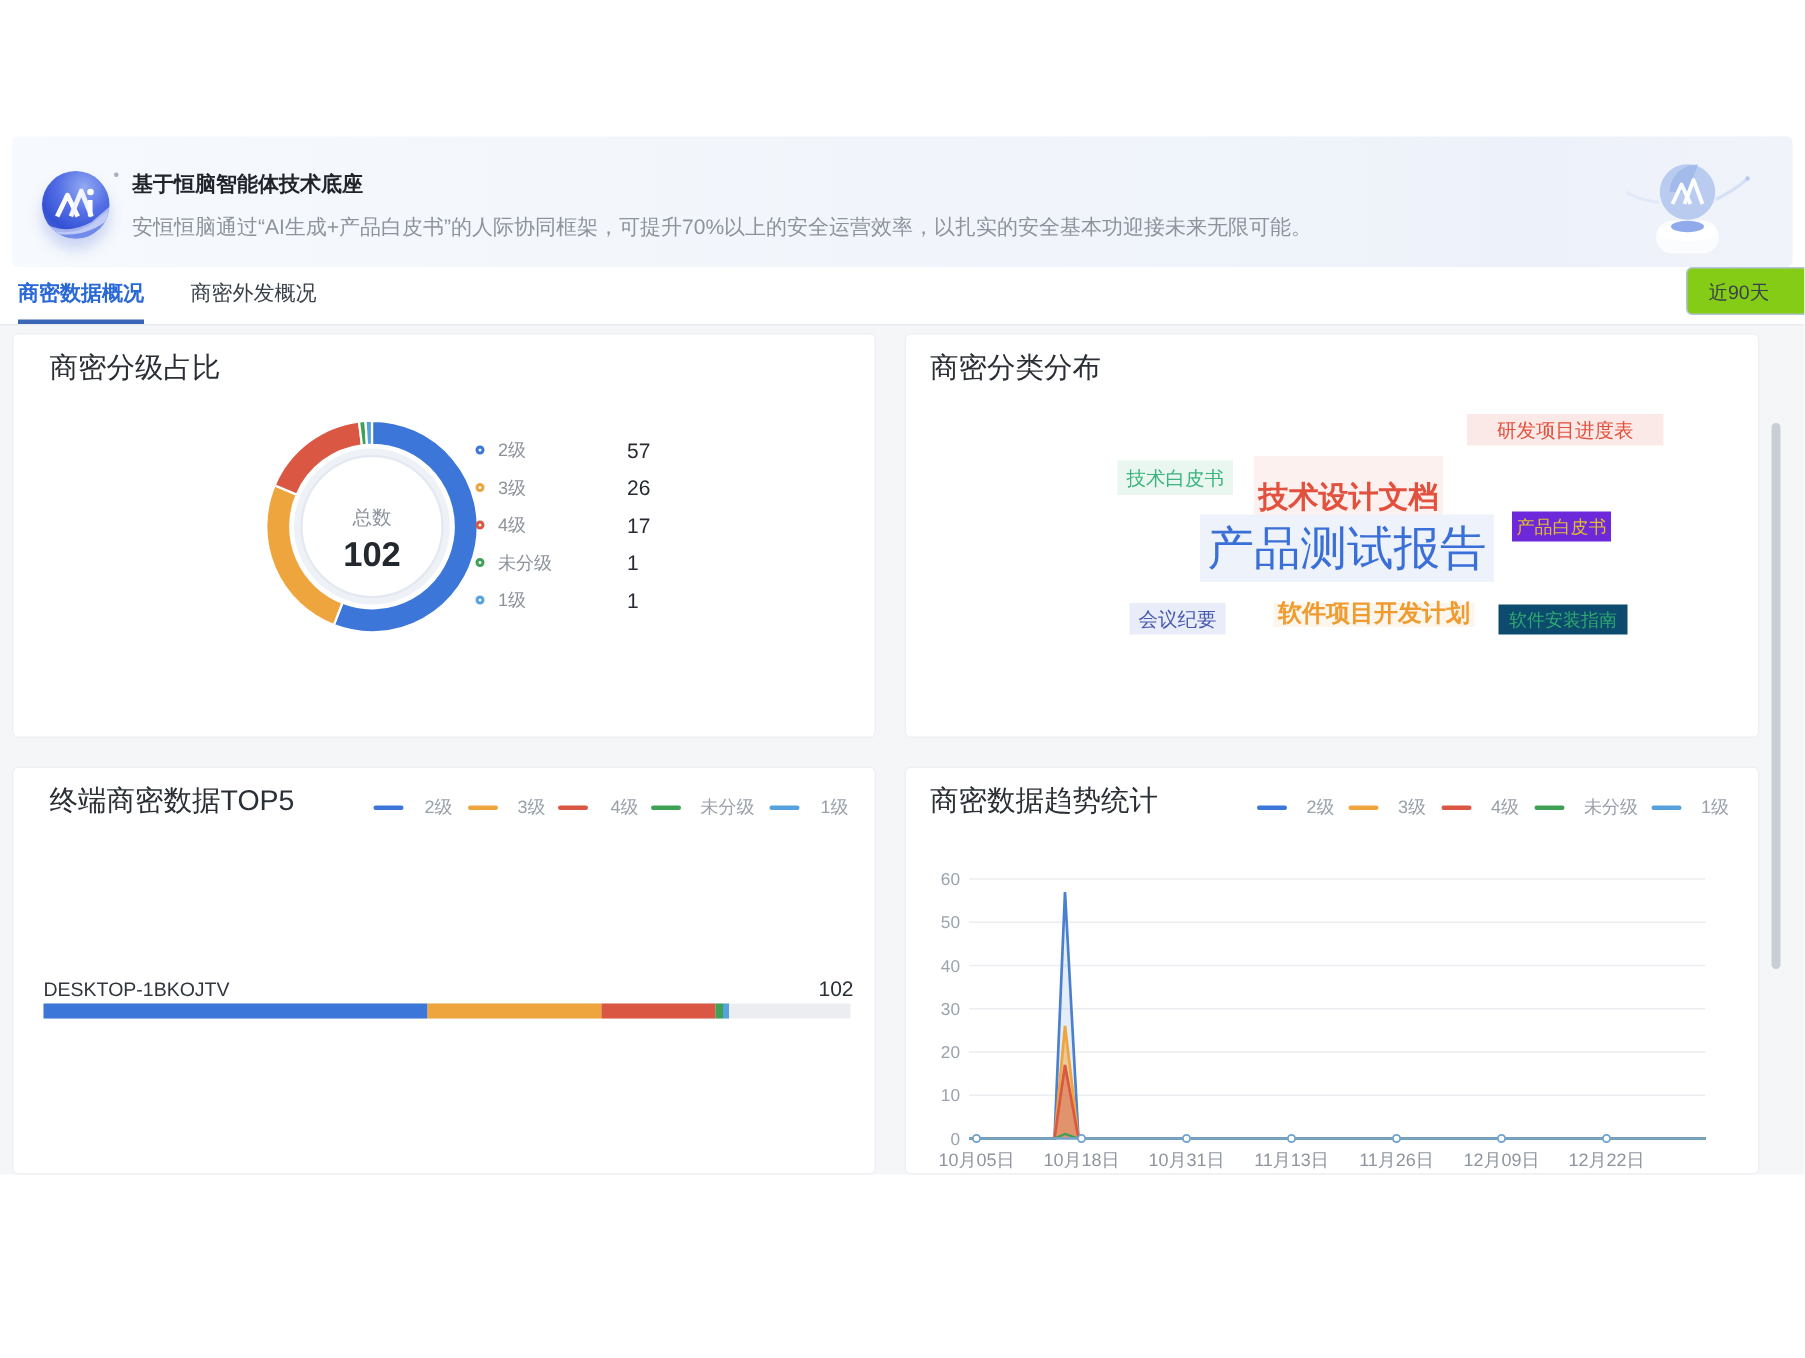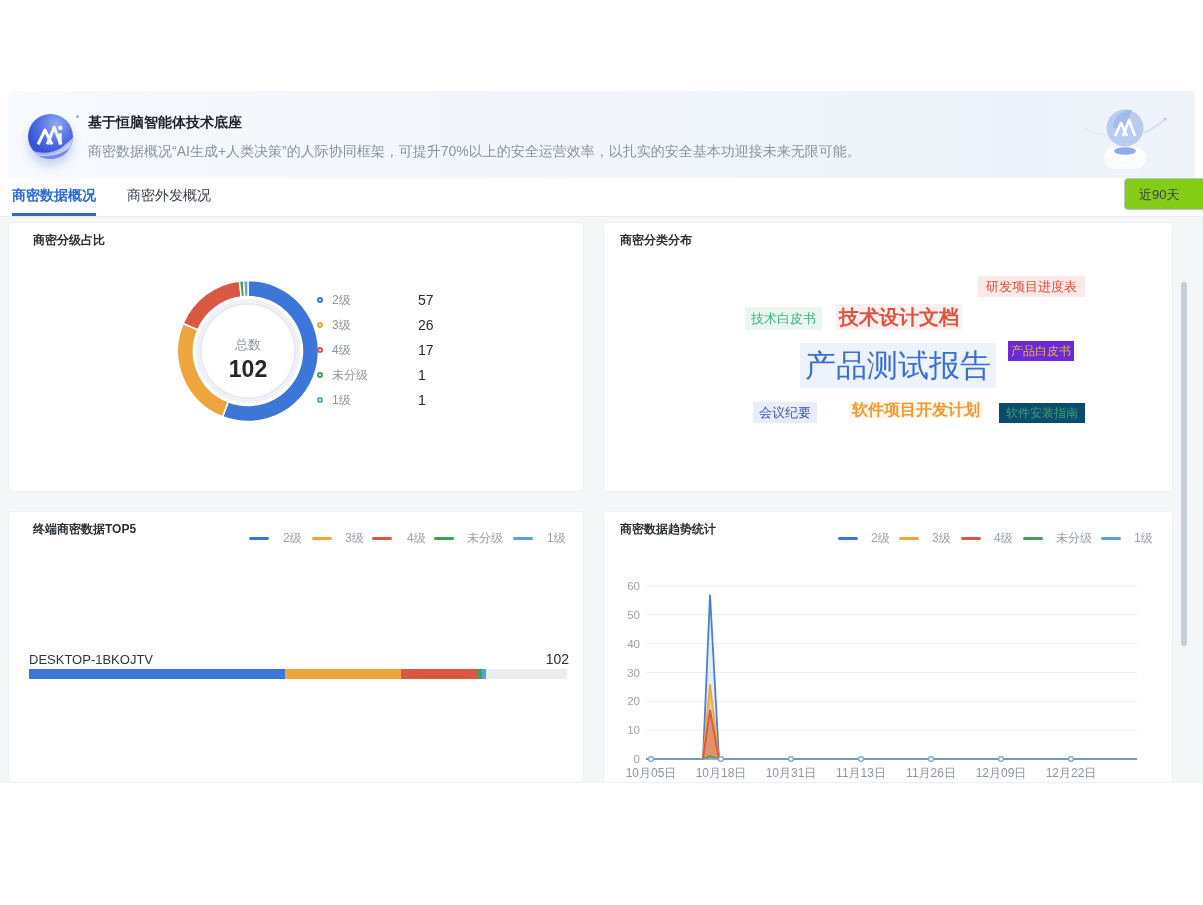--- a/index.html
+++ b/index.html
@@ -25,21 +25,21 @@
 #sel { left:1124px; top:178px; width:119px; height:32px; background:#84cc16; border:1px solid #b5c3da; border-radius:4px; z-index:5; }
 #sel .tx { position:absolute; left:14px; top:7px; font-size:13px; color:#3a414b; }
 
 
 #wrap { left:0; top:216px; width:1203px; height:567px; background:#f5f6f8; }
 .card { position:absolute; background:#fff; border:1px solid #eef0f3; border-radius:4px; }
 #c1 { left:8px;   top:6px;   width:576px; height:270px; }
 #c2 { left:603px; top:6px;   width:570px; height:270px; }
 #c3 { left:8px;   top:295px; width:576px; height:272px; }
 #c4 { left:603px; top:295px; width:570px; height:272px; }
-.ctitle { position:absolute; left:24px; top:9px; font-size:12px; font-weight:bold; color:#2a2e35; }
+.ctitle { position:absolute; left:24px; top:9px; font-size:19px; font-weight:normal; color:#2a2e35; }
 #c2 .ctitle, #c4 .ctitle { left:16px; }
 
 
 .dleg { position:absolute; left:308px; width:140px; height:20px; }
 .dleg .ic { position:absolute; left:0; top:4px; width:6px; height:6px; border-radius:50%; background:#fff; border:2.5px solid #888; }
 .dleg .lb { position:absolute; left:15px; top:0; font-size:12px; color:#8d939c; line-height:15px; }
 .dleg .vl { position:absolute; left:101px; top:0; font-size:14px; color:#262b33; line-height:15px; }
 
 
 .wc { position:absolute; white-space:nowrap; line-height:1; }
@@ -67,21 +67,21 @@
           <path d="M -2 36 Q 16 48 36 37 L 50 25 L 53 31 Q 30 54 -4 42 Z" fill="#ffffff" opacity="0.55"></path>
         </g>
         <path d="M 11 33 L 18.5 17.5 L 26 33" fill="none" stroke="#fff" stroke-width="3.4" stroke-linejoin="round"></path>
         <path d="M 21 33 L 28.5 14.5 L 36 33" fill="none" stroke="#f2f5ff" stroke-width="3.4" stroke-linejoin="round"></path>
         <line x1="35" y1="21" x2="35" y2="33" stroke="#fff" stroke-width="3.4"></line>
         <circle cx="35.2" cy="15.2" r="2.4" fill="#fff"></circle>
       </svg>
     </div>
     <div style="position:absolute;left:68px;top:24px;width:3px;height:3px;border-radius:50%;background:#a7adbb"></div>
     <div class="ttl">基于恒脑智能体技术底座</div>
-    <div class="sub">商密数据概况“AI生成+人类决策”的人际协同框架，可提升70%以上的安全运营效率，以扎实的安全基本功迎接未来无限可能。</div>
+    <div class="sub">安恒恒脑通过“AI生成+产品白皮书”的人际协同框架，可提升70%以上的安全运营效率，以扎实的安全基本功迎接未来无限可能。</div>
     <svg width="180" height="87" viewBox="0 0 180 87" style="position:absolute;left:1020px;top:0">
       <rect x="76" y="56" width="42" height="22" rx="11" fill="#ffffff" opacity="0.75"></rect>
       <ellipse cx="97" cy="64" rx="20" ry="6" fill="#ffffff"></ellipse>
       <ellipse cx="97" cy="60" rx="11" ry="3.8" fill="#7d9be9" opacity="0.85"></ellipse>
       <circle cx="97" cy="37" r="18.5" fill="#b3c6ed" opacity="0.9"></circle>
       <path d="M 85 37 A 18.5 18.5 0 0 1 104 18.7 L 97 37 Z" fill="#9db7e8" opacity="0.8"></path>
       <path d="M 87 45 L 93 32 L 99 45" fill="none" stroke="#fff" stroke-width="2.6" stroke-linejoin="round" opacity="0.95"></path>
       <path d="M 95 45 L 101 29 L 107 45" fill="none" stroke="#fff" stroke-width="2.6" stroke-linejoin="round" opacity="0.95"></path>
       <path d="M 116 42 Q 128 36 136 29" stroke="#d4e0f4" stroke-width="2" fill="none"></path>
       <path d="M 78 44 Q 64 42 56 37" stroke="#e2eaf8" stroke-width="2" fill="none"></path>
@@ -138,23 +138,23 @@
         </div>
       <div class="dleg" style="top:170px">
           <span class="ic" style="border-color:#55A2DC"></span>
           <span class="lb">1级</span>
           <span class="vl">1</span>
         </div>
     </div>
 
     <div id="c2" class="card">
       <div class="ctitle">商密分类分布</div>
-      <div class="wc" style="left:374px; top:53px;  font-size:13px; color:#e2503e; background:#fbe9e7; padding:4px 8px;">研发项目进度表</div>
+      <div class="wc" style="left:374px; top:53px;  font-size:13px; color:#e2503e; background:#fbe9e7; padding:4px 20px;">研发项目进度表</div>
       <div class="wc" style="left:141px; top:84px;  font-size:13px; color:#3cb47e; background:#e9f7f0; padding:5px 6px;">技术白皮书</div>
-      <div class="wc" style="left:232px; top:81px;  font-size:20px; font-weight:bold; color:#e2503e; background:#fdf1ef; padding:3px 3px;">技术设计文档</div>
+      <div class="wc" style="left:232px; top:81px;  font-size:20px; font-weight:bold; color:#e2503e; background:#fdf1ef; padding:18px 3px;">技术设计文档</div>
       <div class="wc" style="left:404px; top:118px; font-size:12px; color:#e0be2f; background:#6d28d9; padding:4px 3px;">产品白皮书</div>
       <div class="wc" style="left:196px; top:120px; font-size:31px; font-weight:normal; color:#3a6fd8; background:#edf2fb; padding:7px 5px;">产品测试报告</div>
       <div class="wc" style="left:149px; top:179px; font-size:13px; color:#4558ad; background:#e9ecf9; padding:4px 6px;">会议纪要</div>
       <div class="wc" style="left:245px; top:179px; font-size:16px; font-weight:bold; color:#f09b30; background:#fdf6ec; padding:0 3px;">软件项目开发计划</div>
       <div class="wc" style="left:395px; top:180px; font-size:12px; color:#2fa96d; background:#0c4a6e; padding:4px 7px;">软件安装指南</div>
     </div>
 
     <div id="c3" class="card">
       <div class="ctitle">终端商密数据TOP5</div>
       <span class="ld" style="left:240px; background:#3D76D9"></span>

